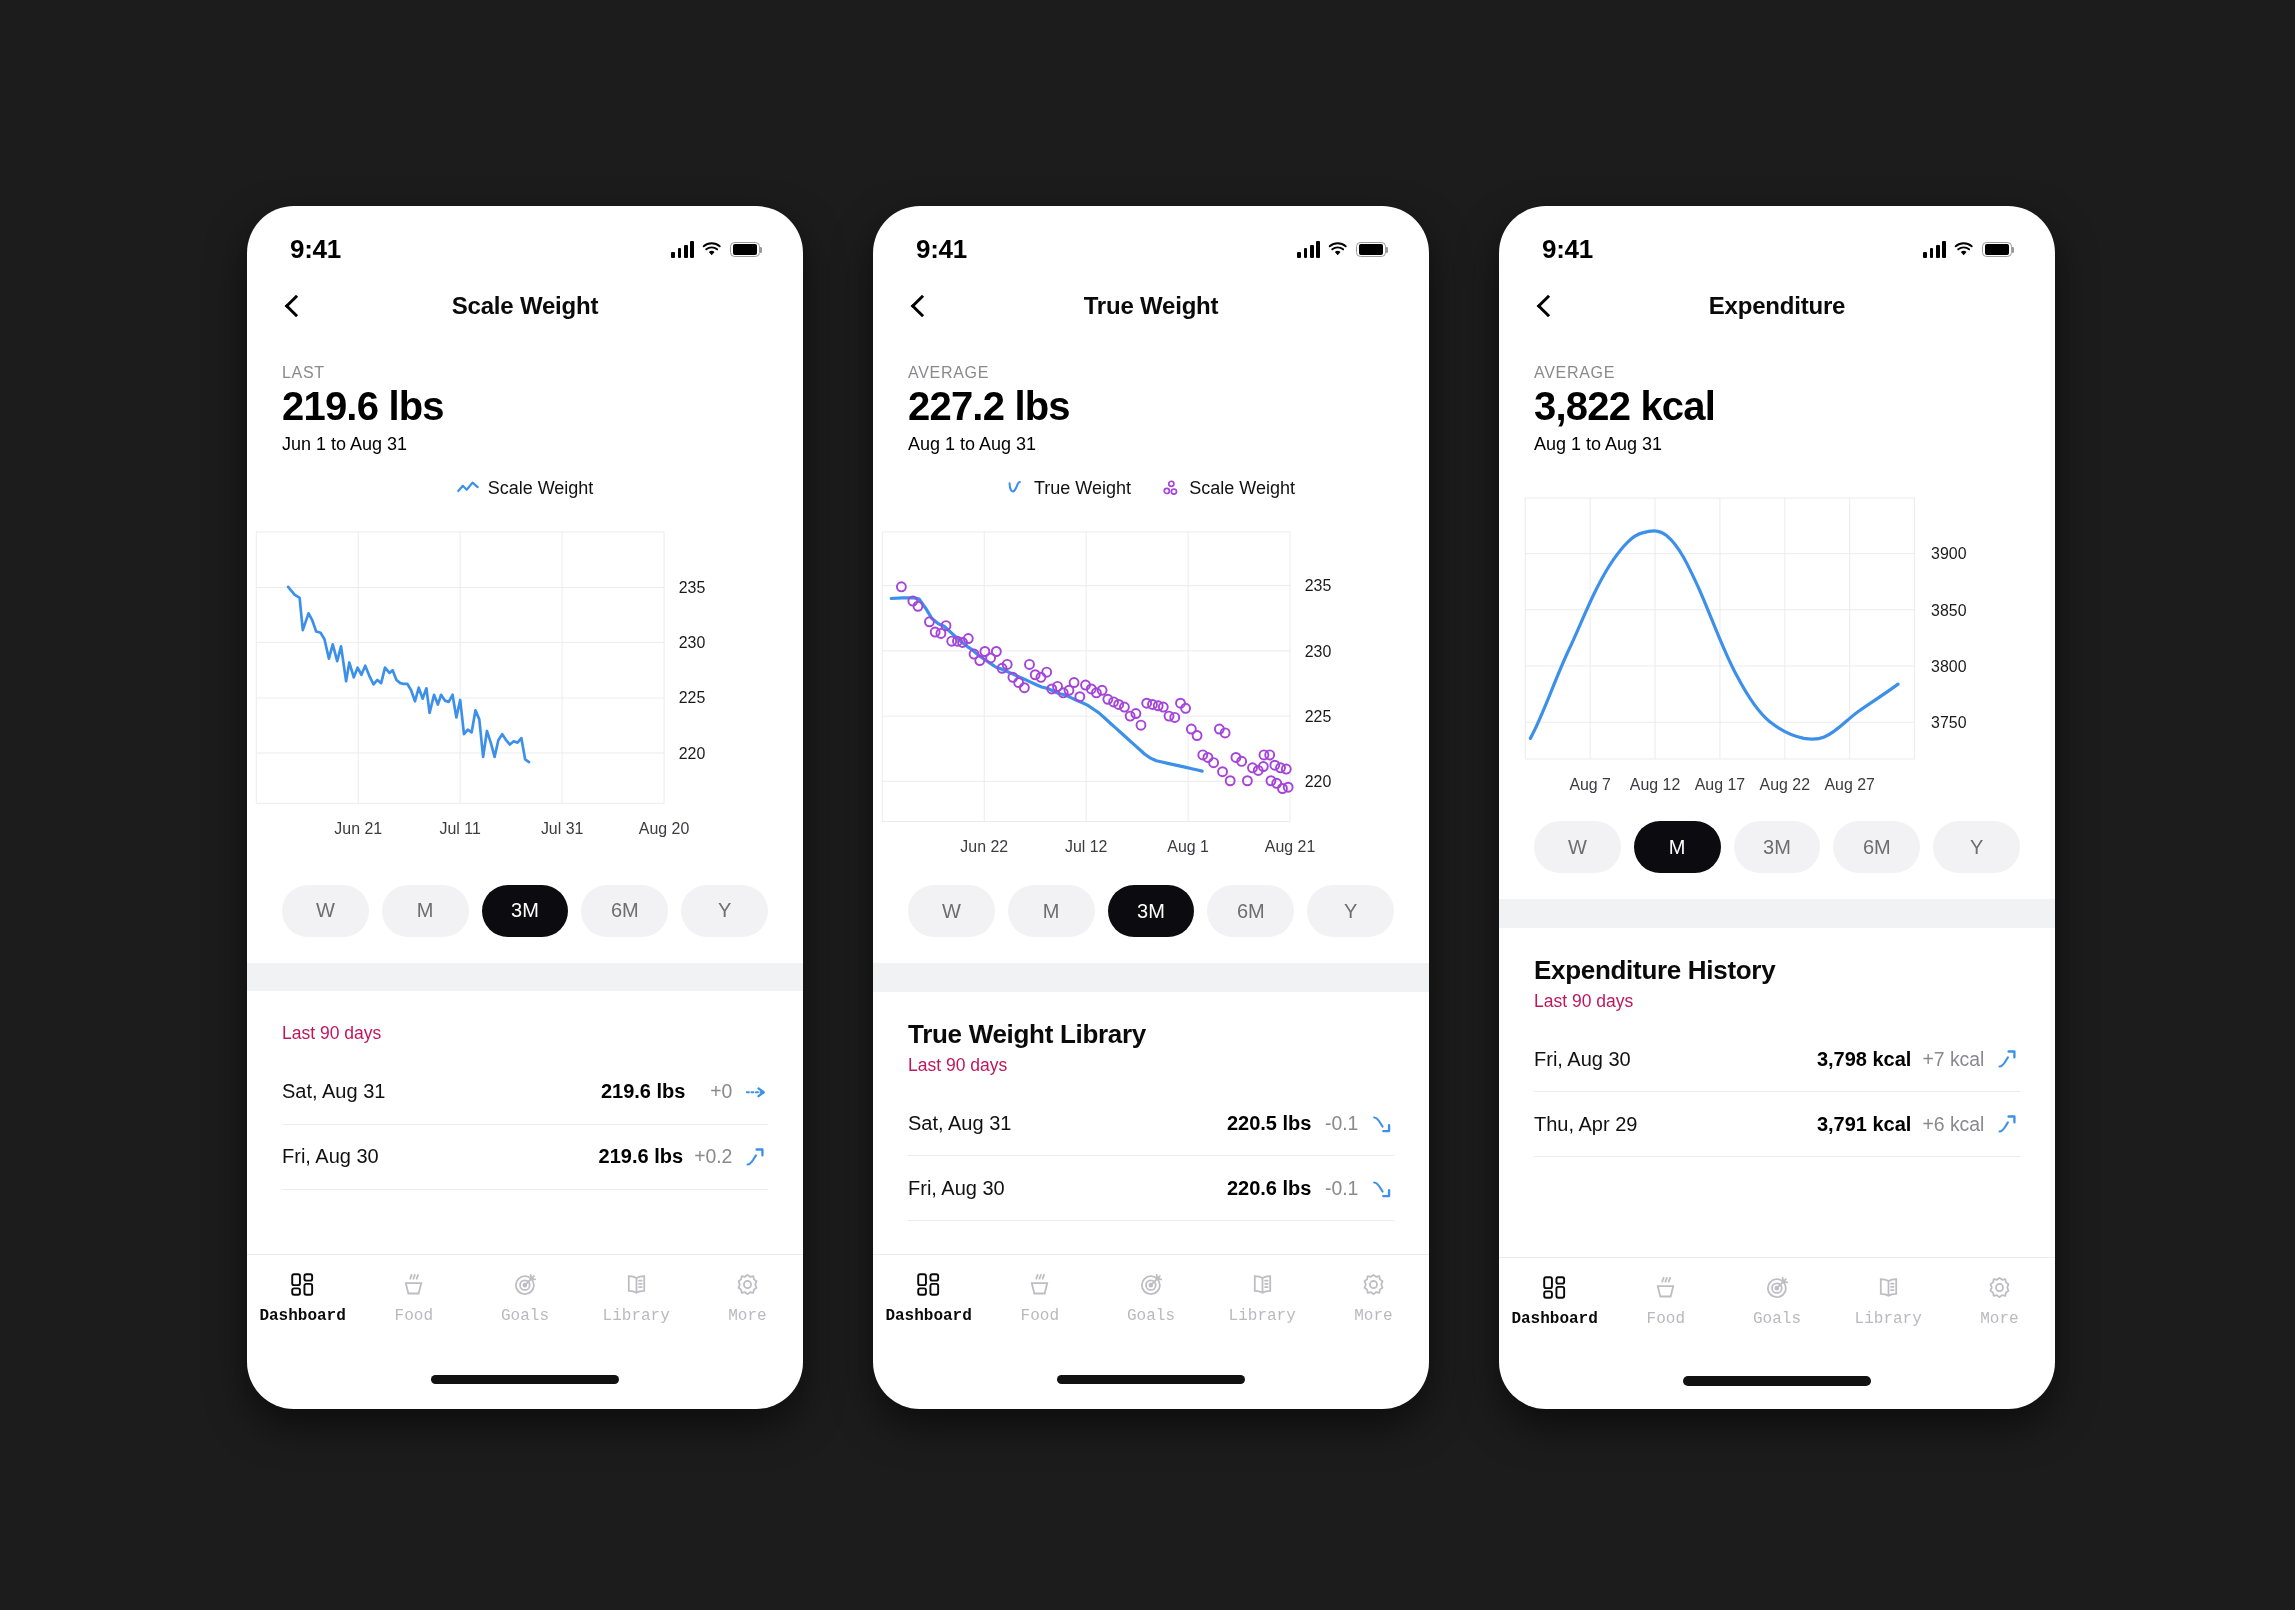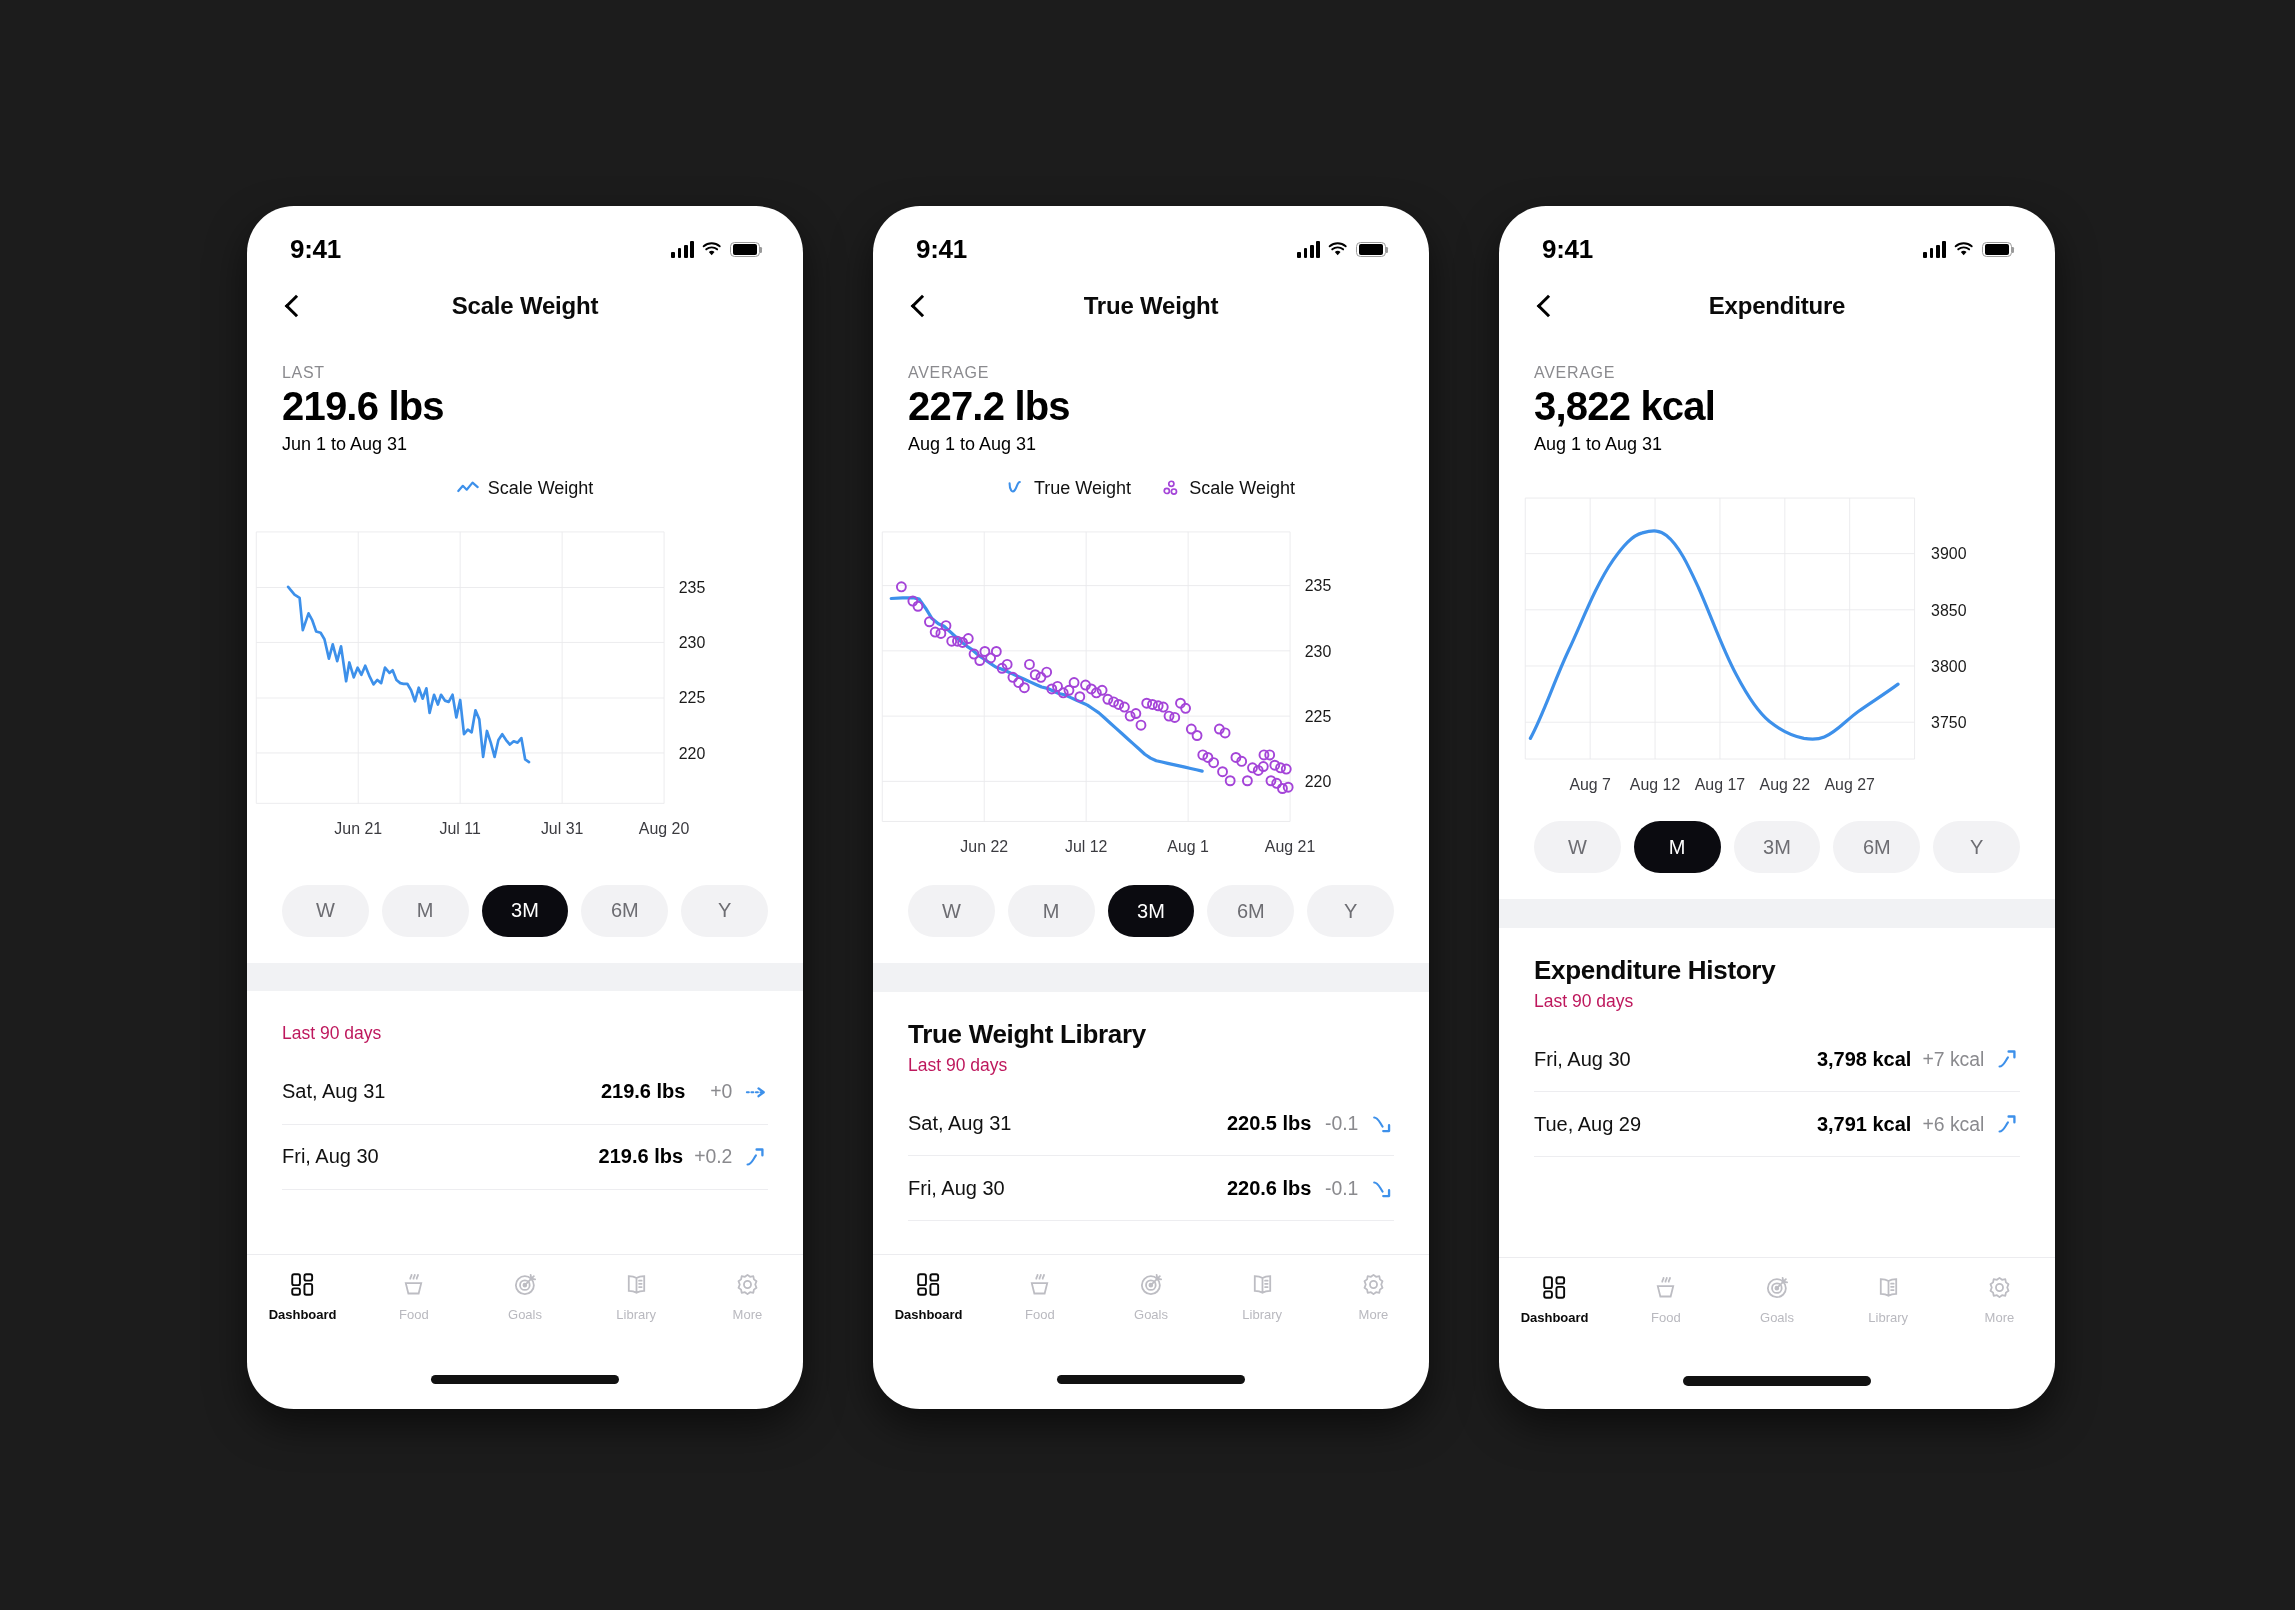--- a/index.html
+++ b/index.html
@@ -217,21 +217,21 @@
     position: relative;
   }
   .tab {
     flex: 1;
     display: flex;
     flex-direction: column;
     align-items: center;
     gap: 7.8px;
     cursor: pointer;
   }
-  .tab-label { font-size: 13px; color: #b9b9bf; }
+  .tab-label { font-size: 16px; color: #b9b9bf; font-family: Liberation Mono, monospace; }
   .tab.active .tab-label { color: #0a0a0a; font-weight: 700; }
   .tab-icon { width: 30px; height: 30px; display:flex; align-items:center; justify-content:center; }
   .home-indicator {
     position: absolute;
     bottom: -34px;
     left: 50%;
     transform: translateX(-50%);
     width: 188px; height: 9.7px;
     border-radius: 5.2px;
     background: #111;
@@ -778,21 +778,21 @@
             <span class="hr-delta">+7 kcal</span>
             <span class="hr-arrow">
               <svg width="24.6" height="24.6" viewBox="0 0 38 38">
                   <path d="M7 30c6 0 8-7 13-14" stroke="#3d90ea" stroke-width="3.2" fill="none" stroke-linecap="round"></path>
                   <path d="M21 7h9v9" fill="none" stroke="#3d90ea" stroke-width="3.6" stroke-linecap="round" stroke-linejoin="round"></path>
                 </svg>
             </span>
           </span>
         </div>
         <div class="history-row">
-          <span class="hr-date">Tue, Aug 29</span>
+          <span class="hr-date">Thu, Apr 29</span>
           <span class="hr-right">
             <span class="hr-value">3,791 kcal</span>
             <span class="hr-delta">+6 kcal</span>
             <span class="hr-arrow">
               <svg width="24.6" height="24.6" viewBox="0 0 38 38">
                   <path d="M7 30c6 0 8-7 13-14" stroke="#3d90ea" stroke-width="3.2" fill="none" stroke-linecap="round"></path>
                   <path d="M21 7h9v9" fill="none" stroke="#3d90ea" stroke-width="3.6" stroke-linecap="round" stroke-linejoin="round"></path>
                 </svg>
             </span>
           </span>

